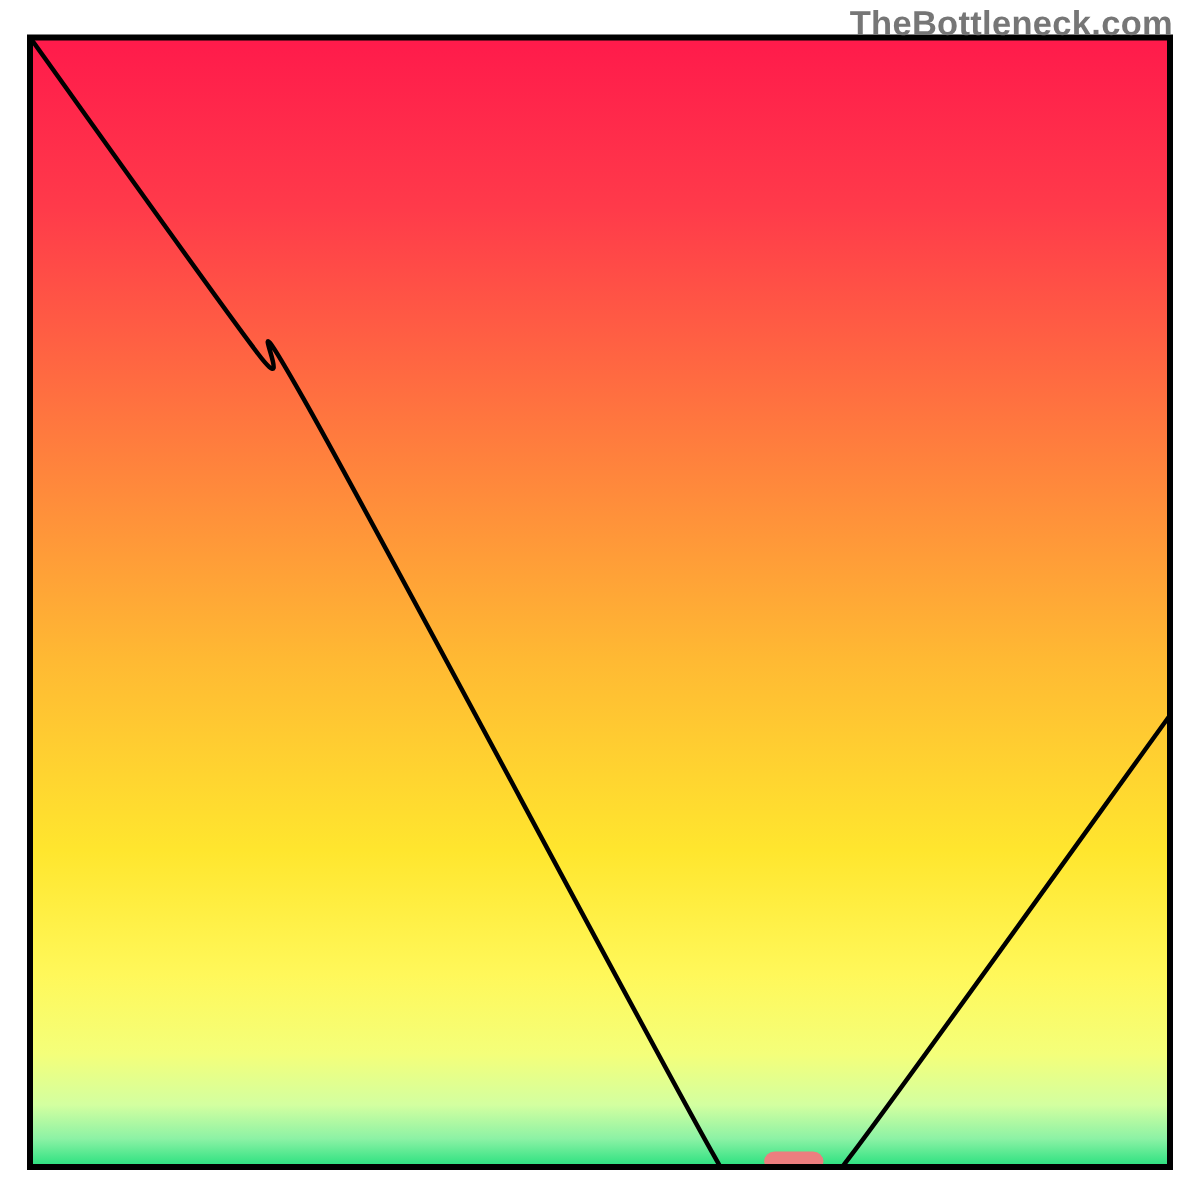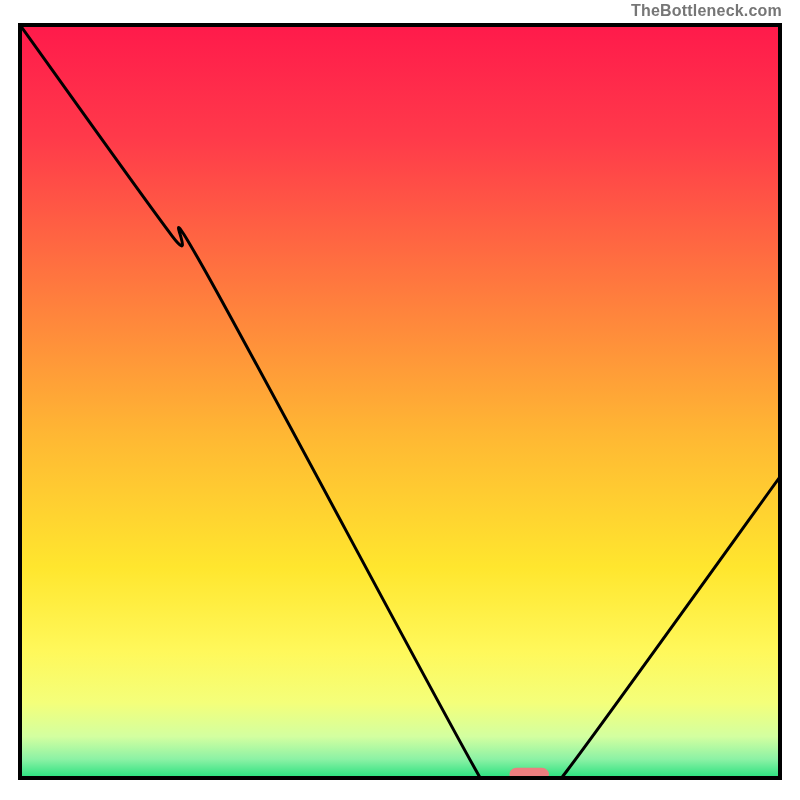--- a/index.html
+++ b/index.html
@@ -12,21 +12,21 @@
   }
   .wrap {
     position: relative;
     width: 800px;
     height: 800px;
   }
   .watermark {
     position: absolute;
     top: 2px;
     right: 18px;
-    font-size: 16px;
+    font-size: 23px;
     font-weight: 600;
     color: #767676;
     letter-spacing: 0.2px;
     z-index: 10;
   }
   svg {
     display: block;
   }
 </style>
 </head>

